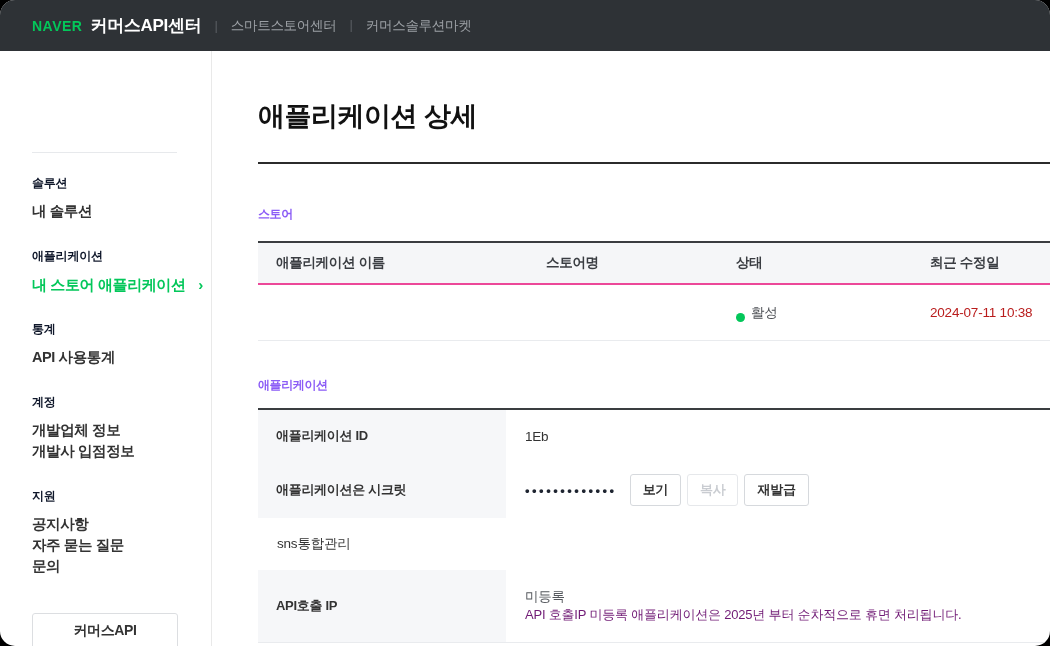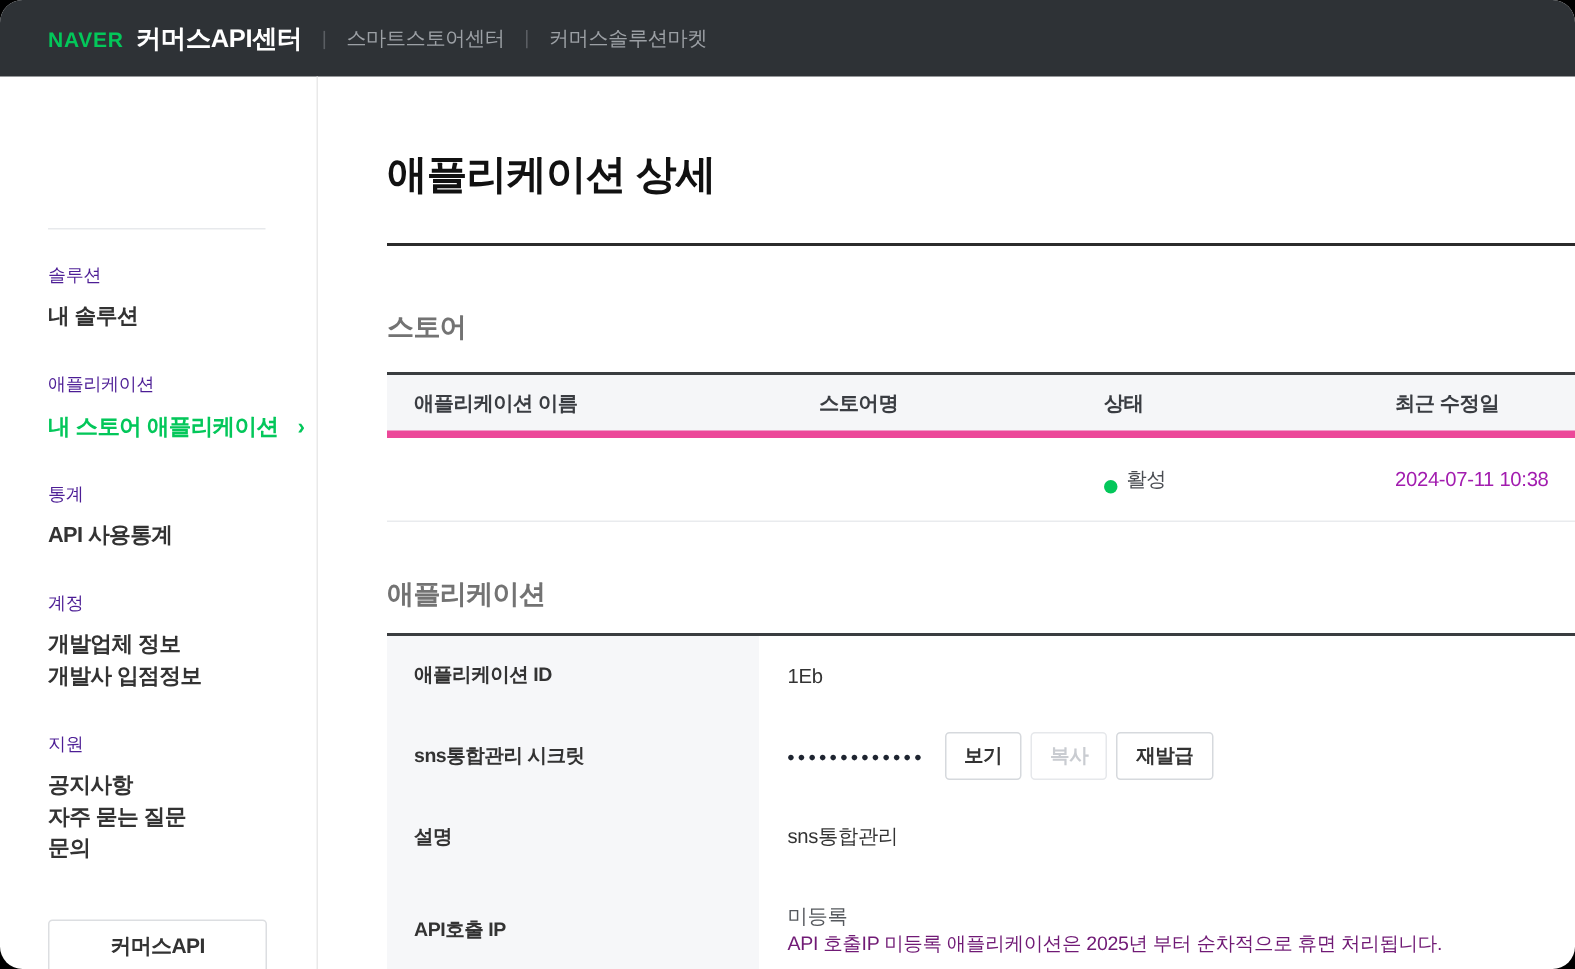--- a/index.html
+++ b/index.html
@@ -35,61 +35,61 @@
   .content-row { flex:1; display:flex; min-height:0; }
 
   
   .sidebar {
     width:212px; flex:0 0 212px; border-right:1px solid #e9e9e9;
     padding-left:32px; position:relative;
   }
   .side-divider { height:1px; background:#e7e9ec; margin:101px 34px 0 0; }
   .side-nav { margin-top:22px; }
   .side-group { margin-bottom:26px; }
-  .side-label { font-size:12px; color:#4c1d95; margin-bottom:9px; letter-spacing:-.2px; }
+  .side-label { font-size:12px; color:#0f172a; margin-bottom:9px; letter-spacing:-.2px;font-weight:bold; }
   .side-item {
     font-size:14.5px; font-weight:600; color:#333; line-height:21px;
     letter-spacing:-.4px; cursor:pointer;
   }
   .side-item.active { color:#03c75a; font-size:15px; font-weight:700; }
   .side-item .chevron { margin-left:9px; font-weight:700; font-size:15px; }
   .side-buttons { margin-top:36px; }
   .side-btn {
     display:block; width:146px; height:36px; background:#fff;
     border:1px solid #dcdee1; border-radius:3px; font-size:14px; font-weight:600;
     color:#333; letter-spacing:-.4px; cursor:pointer; margin-bottom:13px;
     font-family:inherit;
   }
 
   
   .main { flex:1; padding-left:46px; overflow:hidden; }
   .page-title { font-size:27px; font-weight:700; color:#111; margin-top:47px; letter-spacing:-.5px; }
   .title-divider { border-top:2px solid #2b2b2b; margin-top:28px; }
 
-  .section-heading { font-size:18px; font-weight:700; color:#737373; letter-spacing:-.4px; }
+  .section-heading { font-size:12px; font-weight:700; color:#8b5cf6; letter-spacing:-.4px; }
   .store-heading { margin-top:42px; }
   .app-heading { margin-top:36px; }
 
   
   .store-table { margin-top:18px; border-top:2px solid #3a3d40; }
   .store-head, .store-row {
     display:grid; grid-template-columns:288px 190px 194px 1fr; align-items:center;
   }
   .store-head {
-    height:42px; background:#f5f6f8; border-bottom:5px solid #ec4899;
+    height:42px; background:#f5f6f8; border-bottom:2px solid #ec4899;
   }
   .store-head .cell { font-size:13.5px; font-weight:700; color:#3a3d42; letter-spacing:-.3px; }
   .store-row { height:56px; border-bottom:1px solid #e9ebee; }
   .cell.first { padding-left:18px; }
   .cell-status { display:flex; align-items:flex-end; }
   .status-dot {
     width:9px; height:9px; border-radius:50%; background:#03c75a; margin-right:6px; flex:0 0 9px;
   }
   .status-text { font-size:13.5px; color:#4a4d52; letter-spacing:-.3px; }
-  .cell-date { font-size:13.5px; color:#a21caf; letter-spacing:-.2px; }
+  .cell-date { font-size:13.5px; color:#b91c1c; letter-spacing:-.2px; }
   .cell-value { font-size:13.5px; color:#333; }
 
   
   .detail-table { margin-top:14px; border-top:2px solid #3a3d40; border-bottom:1px solid #e9ebee; }
   .detail-row { display:grid; grid-template-columns:248px 1fr; }
   .detail-label {
     background:#f6f7f9; padding-left:18px; display:flex; align-items:center;
     font-size:13px; font-weight:700; color:#333; letter-spacing:-.3px;
   }
   .detail-value {
@@ -202,33 +202,32 @@
 
       <h2 class="section-heading app-heading">애플리케이션</h2>
       <div class="detail-table">
 
         <div class="detail-row row-id">
           <div class="detail-label">애플리케이션 ID</div>
           <div class="detail-value">1Eb</div>
         </div>
 
         <div class="detail-row row-secret">
-          <div class="detail-label">sns통합관리 시크릿</div>
+          <div class="detail-label">애플리케이션은 시크릿</div>
           <div class="detail-value">
             <span class="secret-dots">•••••••••••••</span>
             <span class="secret-btns">
               <button class="mini-btn">보기</button>
               <button class="mini-btn disabled">복사</button>
               <button class="mini-btn">재발급</button>
             </span>
           </div>
         </div>
 
         <div class="detail-row row-desc">
-          <div class="detail-label">설명</div>
           <div class="detail-value">sns통합관리</div>
         </div>
 
         <div class="detail-row row-ip">
           <div class="detail-label">API호출 IP</div>
           <div class="detail-value">
             <span class="ip-status">미등록</span>
             <span class="ip-warning">API 호출IP 미등록 애플리케이션은 2025년 부터 순차적으로 휴면 처리됩니다.</span>
           </div>
         </div>

